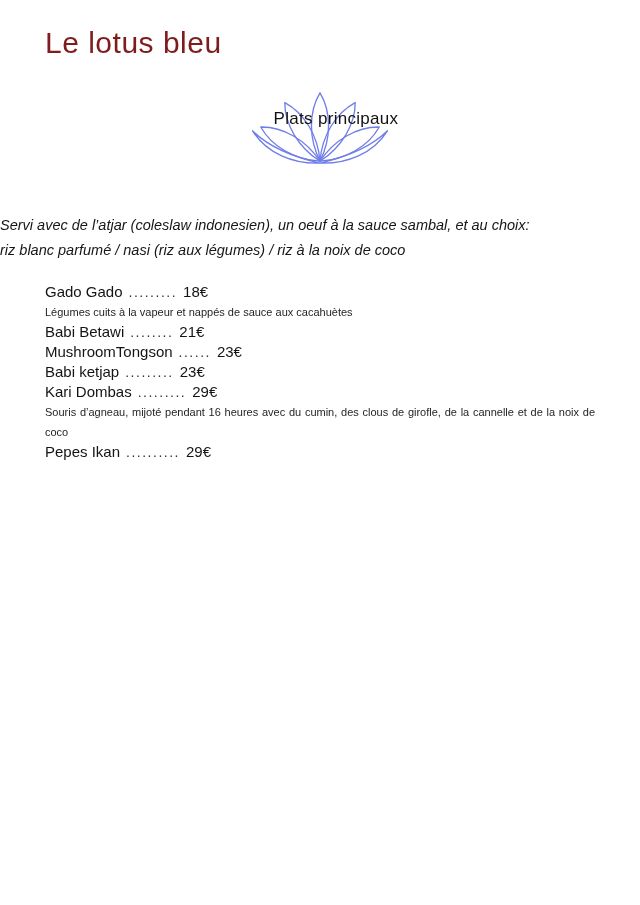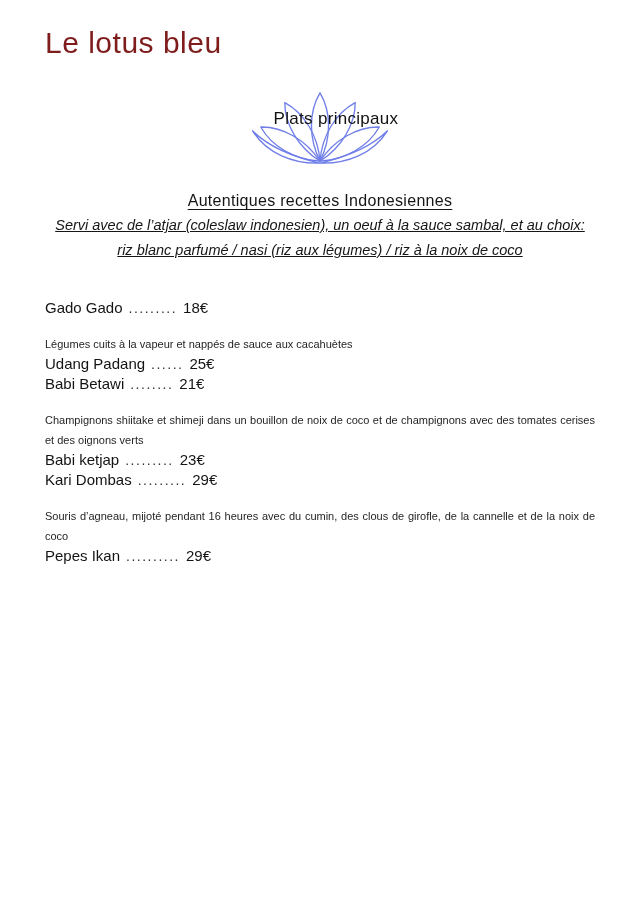--- a/index.html
+++ b/index.html
@@ -60,31 +60,30 @@
     text-decoration: underline;
     text-underline-offset: 3px;
     letter-spacing: 0.3px;
     color: #151515;
   }
   .section-subtitle {
     position: absolute;
     left: 0;
     top: 213px;
     width: 640px;
-    text-align: center;
+    text-align: left;
     font-style: italic;
     font-size: 14.5px;
     line-height: 25px;
     color: #161616;
-    text-decoration: underline;
   }
   .menu-list {
     position: absolute;
     left: 45px;
-    top: 298px;
+    top: 282px;
     width: 550px;
   }
   .menu-item { margin: 0; }
   .dish-line {
     font-size: 15px;
     line-height: 20px;
     color: #141414;
     white-space: nowrap;
   }
   .dish-dots {
@@ -92,21 +91,20 @@
     margin: 0 6px;
     letter-spacing: 1.5px;
     font-size: 14px;
     color: #333333;
   }
   .dish-desc {
     font-size: 11px;
     line-height: 20px;
     text-align: justify;
     color: #1f1f1f;
-    margin-top: 16px;
   }
 </style>
 </head>
 <body>
 
 <div class="page">
 
   <div class="restaurant-title">Le lotus bleu</div>
 
   <div class="logo-wrap">
@@ -119,47 +117,45 @@
           <path d="M80,82 C68,58 68,30 80,10 C92,30 92,58 80,82 Z" transform="rotate(-60 80 82)"></path>
           <path d="M80,82 C68,58 68,30 80,10 C92,30 92,58 80,82 Z" transform="rotate(60 80 82)"></path>
           <path d="M80,84 C52,85 24,74 9,50 C27,68 54,78 80,84 Z"></path>
           <path d="M80,84 C108,85 136,74 151,50 C133,68 106,78 80,84 Z"></path>
         </g>
       </svg>
     </span>
     <div class="logo-label">Plats principaux</div>
   </div>
 
-  <div class="section-heading">Autentiques recettes Indonesiennes</div>
 
   <div class="section-subtitle">
     <div>Servi avec de l’atjar (coleslaw indonesien), un oeuf à la sauce sambal, et au choix:</div>
     <div>riz blanc parfumé / nasi (riz aux légumes) / riz à la noix de coco</div>
   </div>
 
   <div class="menu-list">
 
     <div class="menu-item">
       <div class="dish-line"><span>Gado Gado</span><span class="dish-dots">.........</span><span>18€</span></div>
       <div class="dish-desc">Légumes cuits à la vapeur et nappés de sauce aux cacahuètes</div>
     </div>
 
     <div class="menu-item">
-      <div class="dish-line"><span>Udang Padang</span><span class="dish-dots">......</span><span>25€</span></div>
     </div>
 
     <div class="menu-item">
       <div class="dish-line"><span>Babi Betawi</span><span class="dish-dots">........</span><span>21€</span></div>
     </div>
 
     <div class="menu-item">
     </div>
 
     <div class="menu-item">
-      <div class="dish-desc">Champignons shiitake et shimeji dans un bouillon de noix de coco et de champignons avec des tomates cerises et des oignons verts</div>
+      <div class="dish-line"><span>MushroomTongson</span><span class="dish-dots">......</span><span>23€</span></div>
     </div>
 
     <div class="menu-item">
       <div class="dish-line"><span>Babi ketjap</span><span class="dish-dots">.........</span><span>23€</span></div>
     </div>
 
     <div class="menu-item">
       <div class="dish-line"><span>Kari Dombas</span><span class="dish-dots">.........</span><span>29€</span></div>
       <div class="dish-desc">Souris d’agneau, mijoté pendant 16 heures avec du cumin, des clous de girofle, de la cannelle et de la noix de coco</div>
     </div>

